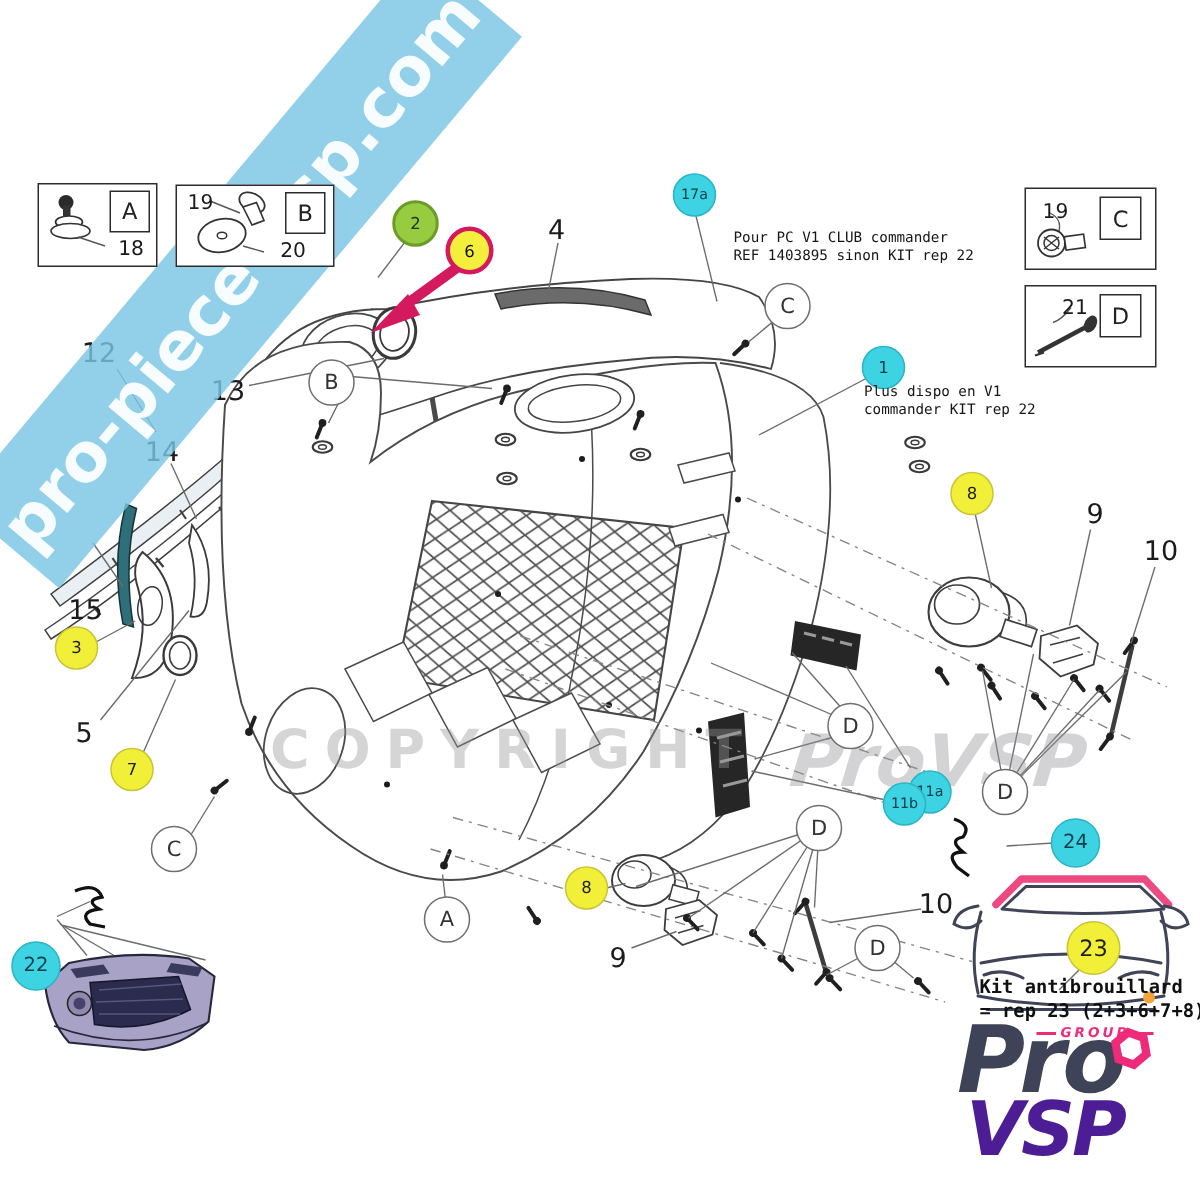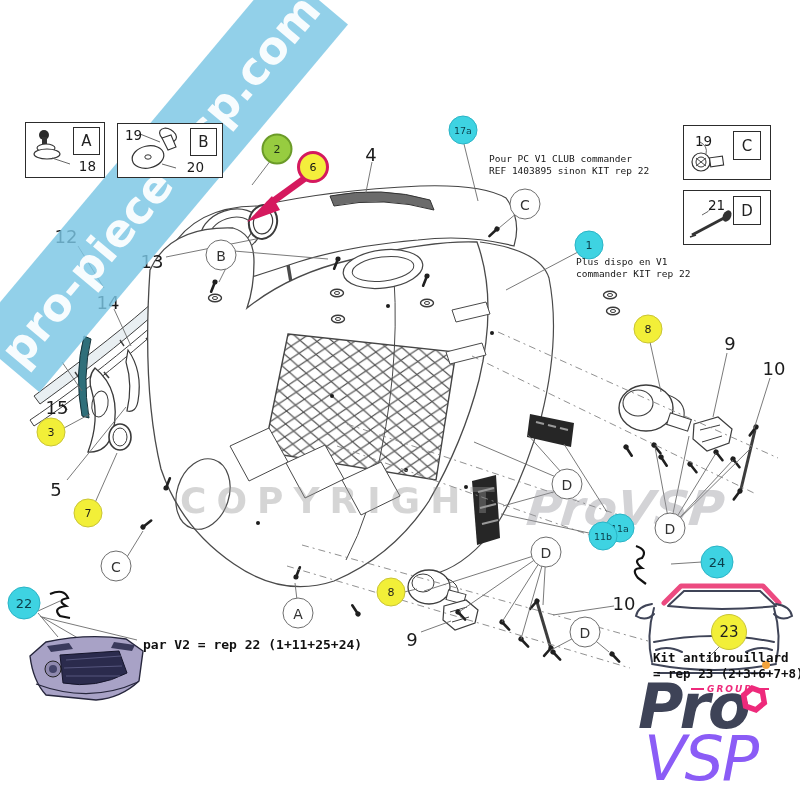--- a/index.html
+++ b/index.html
@@ -46,22 +46,22 @@
   .kit{position:absolute;font-family:"DejaVu Sans Mono",monospace;font-weight:bold;
        color:#101010;z-index:6;white-space:nowrap;}
   .kit.k22{left:143px;top:636px;font-size:13px;line-height:18px;}
   .kit.k23{left:653px;top:650px;font-size:12.5px;line-height:15.5px;}
   
   .logo-group{position:absolute;left:688px;top:684px;display:flex;align-items:center;z-index:7;}
   .logo-group .dash{width:13px;height:2px;background:#ee2a7b;margin:0 3px;}
   .logo-group .g{color:#ee2a7b;font-size:9px;font-weight:bold;font-style:italic;letter-spacing:2px;}
   .logo-pro{position:absolute;left:638px;top:676px;font-size:62px;font-weight:bold;
             font-style:italic;color:#3e4357;z-index:6;letter-spacing:-2px;line-height:1;}
-  .logo-vsp{position:absolute;left:644px;top:728px;font-size:62px;font-weight:normal;
-            font-style:italic;color:#8b5cf6;z-index:6;letter-spacing:-2px;line-height:1;}
+  .logo-vsp{position:absolute;left:644px;top:728px;font-size:50px;font-weight:bold;
+            font-style:italic;color:#4c1d95;z-index:6;letter-spacing:-2px;line-height:1;}
   .hexwrap{position:absolute;left:737px;top:682px;z-index:7;}
   svg.art{position:absolute;left:0;top:0;z-index:1;}
   .partart{position:absolute;left:0;top:0;}
 </style>
 </head>
 <body>
 
 <svg class="art" width="800" height="800" viewBox="0 0 800 800">
   <defs>
     <g id="scr">
@@ -378,33 +378,32 @@
 <div class="bdg yellow" style="left:51px;top:432px;">3</div>
 <div class="bdg yellow" style="left:88px;top:513px;">7</div>
 <div class="bdg yellow" style="left:648px;top:329px;">8</div>
 <div class="bdg yellow" style="left:391px;top:592px;">8</div>
 <div class="bdg yellow xl" style="left:729px;top:632px;">23</div>
 <div class="bdg cyan sm" style="left:463px;top:130px;">17a</div>
 <div class="bdg cyan" style="left:589px;top:245px;">1</div>
 <div class="bdg cyan sm" style="left:620px;top:528px;">11a</div>
 <div class="bdg cyan sm" style="left:603px;top:536px;">11b</div>
 <div class="bdg cyan lg" style="left:717px;top:562px;">24</div>
-<div class="bdg cyan lg" style="left:24px;top:603px;">22</div>
+<div class="bdg cyan lg" style="left:24px;top:644px;">22</div>
 
 <div class="note" style="left:489px;top:119px;margin-top:34px;">
   <div>Pour PC V1 CLUB commander</div>
   <div>REF 1403895 sinon KIT rep 22</div>
 </div>
 <div class="note" style="left:576px;top:256px;">
   <div>Plus dispo en V1</div>
   <div>commander KIT rep 22</div>
 </div>
 
 <div class="kit k22">
-  <div>par V2 = rep 22 (1+11+25+24)</div>
 </div>
 <div class="kit k23">
   <div>Kit antibrouillard</div>
   <div>= rep 23 (2+3+6+7+8)</div>
 </div>
 
 <div class="logo-group">
   <div class="dash"></div>
   <span class="g">GROUP</span>
   <div class="dash"></div>

